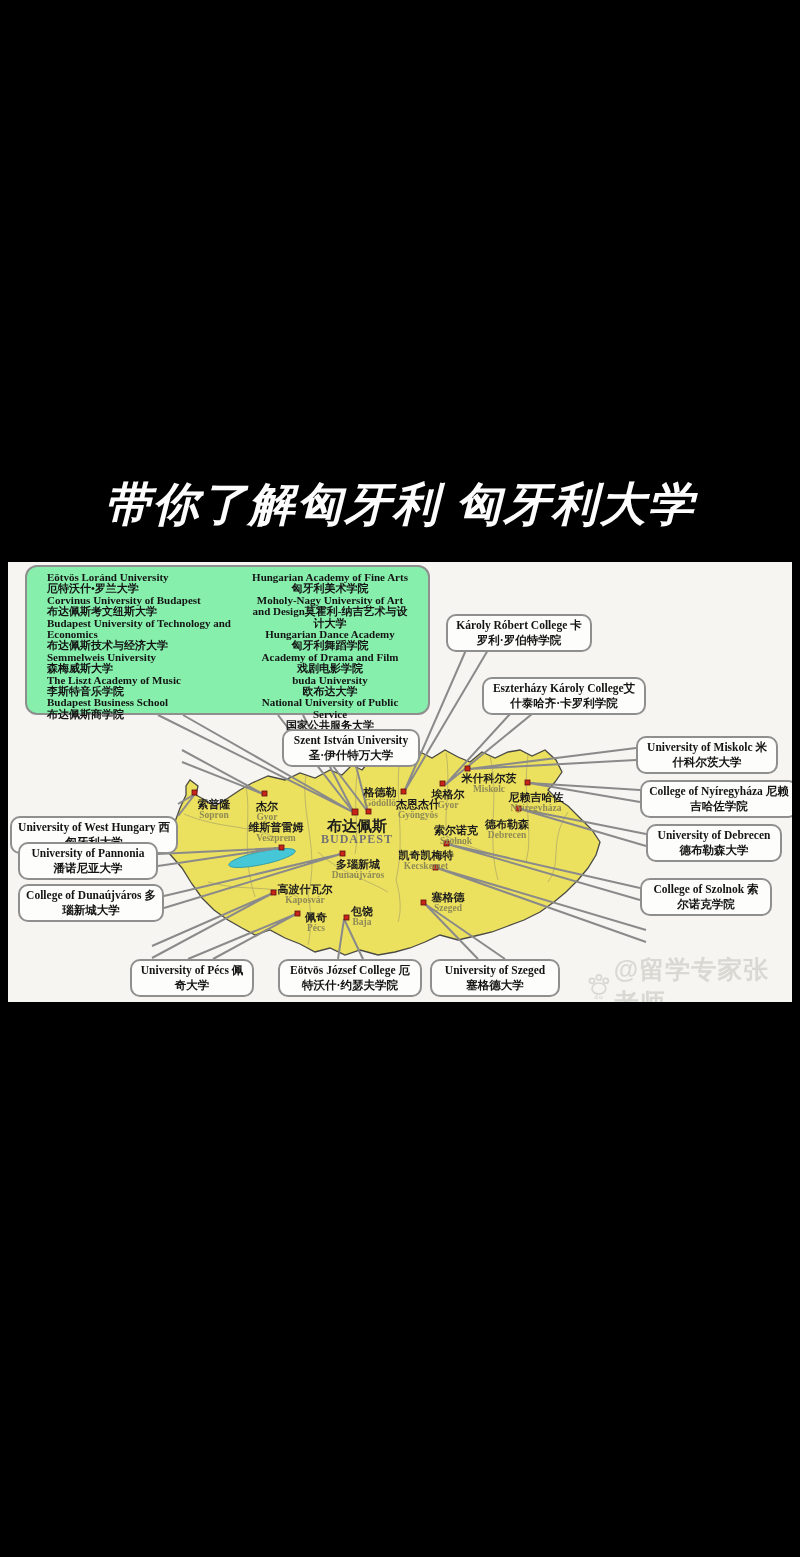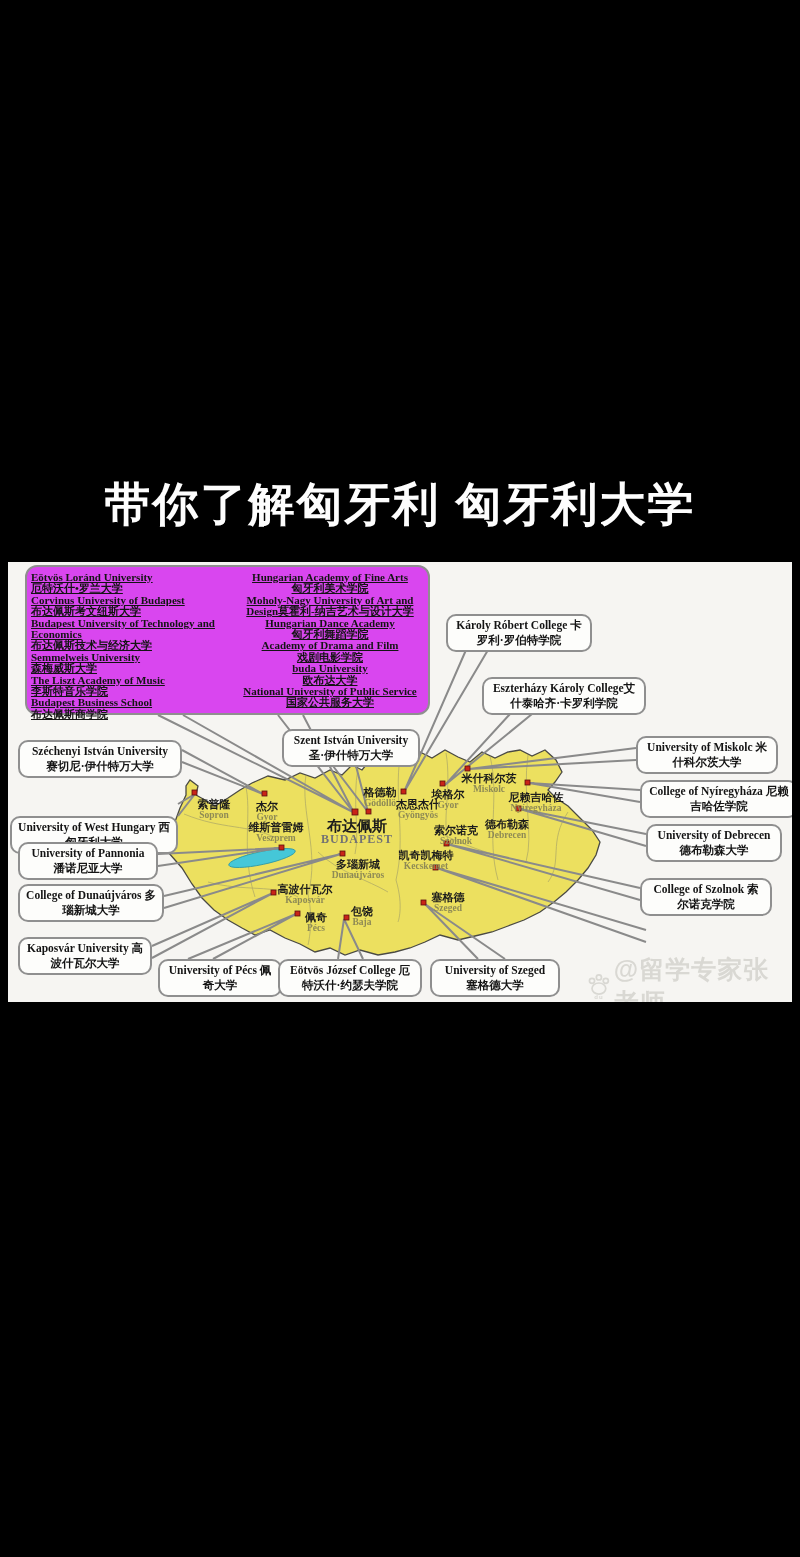--- a/index.html
+++ b/index.html
@@ -1,30 +1,30 @@
 <!DOCTYPE html>
 <html><head>
 <meta charset="utf-8">
 <style>
   html,body{margin:0;padding:0;}
   body{width:800px;height:1557px;background:#000;position:relative;overflow:hidden;
        font-family:"Liberation Serif",serif;}
   .title{position:absolute;left:0;right:0;top:474px;text-align:center;color:#fdfdfd;
          font-family:"Liberation Sans",sans-serif;font-weight:900;font-size:46px;
-         letter-spacing:2px;white-space:nowrap;}
+         letter-spacing:2px;white-space:nowrap;font-style:italic;}
   .panel{position:absolute;left:8px;top:562px;width:784px;height:440px;background:#f6f5f2;overflow:hidden;}
   .map-svg{position:absolute;left:0;top:0;z-index:1;}
   .callout{position:absolute;background:#fdfdfb;border:2px solid #8f8f8f;border-radius:10px;
            text-align:center;font-size:11.5px;font-weight:bold;color:#141414;line-height:1.3;
            padding:2px 6px;box-sizing:border-box;z-index:3;}
   .callout .en,.callout .zh{display:inline;}
-  .bigbox{position:absolute;left:17px;top:3px;width:405px;height:150px;background:#d946ef;
+  .bigbox{position:absolute;left:17px;top:3px;width:405px;height:150px;background:#86efac;
           border:2px solid #8f8f8f;border-radius:12px;z-index:3;display:flex;
-          padding:5px 4px;box-sizing:border-box;font-size:11px;line-height:11.4px;
-          font-weight:bold;color:#141414;text-decoration:underline;}
+          padding:5px 20px;box-sizing:border-box;font-size:11px;line-height:11.4px;
+          font-weight:bold;color:#141414;}
   .bigbox .col-left{width:205px;text-align:left;}
   .bigbox .col-right{flex:1;text-align:center;}
   .uni .en,.uni .zh{display:block;}
   .uni.flow .en,.uni.flow .zh{display:inline;}
   .city{position:absolute;transform:translateX(-50%);text-align:center;z-index:2;white-space:nowrap;}
   .city .zh{display:block;font-size:11px;font-weight:bold;color:#1c1c1c;line-height:12px;}
   .city .latin{display:block;font-size:9.5px;font-weight:bold;color:#8e8a55;line-height:11px;}
   .city.budapest .zh{font-size:15px;line-height:16px;}
   .city.budapest .latin{font-size:12px;color:#737373;letter-spacing:1px;}
   .watermark{position:absolute;left:578px;top:391px;z-index:4;display:flex;align-items:center;
@@ -216,26 +216,24 @@
           <span class="en">buda University</span>
           <span class="zh">欧布达大学</span>
         </div>
       <div class="uni">
           <span class="en">National University of Public Service</span>
           <span class="zh">国家公共服务大学</span>
         </div>
     </div>
   </div>
 
-  <div class="callout" style="left:10px;top:178px;width:164px;"><span class="en">Széchenyi István University</span> <span class="zh">赛切尼·伊什特万大学</span></div>
   <div class="callout" style="left:2px;top:228px;width:168px;margin-top:26px;"><span class="en">University of West Hungary</span> <span class="zh">西匈牙利大学</span></div>
   <div class="callout" style="left:10px;top:280px;width:140px;"><span class="en">University of Pannonia</span><span class="zh">潘诺尼亚大学</span></div>
   <div class="callout" style="left:10px;top:322px;width:146px;"><span class="en">College of Dunaújváros</span> <span class="zh">多瑙新城大学</span></div>
-  <div class="callout" style="left:10px;top:375px;width:134px;"><span class="en">Kaposvár University</span> <span class="zh">高波什瓦尔大学</span></div>
-  <div class="callout" style="left:150px;top:397px;width:124px;"><span class="en">University of Pécs</span> <span class="zh">佩奇大学</span></div>
+  <div class="callout" style="left:122px;top:397px;width:124px;"><span class="en">University of Pécs</span> <span class="zh">佩奇大学</span></div>
   <div class="callout" style="left:270px;top:397px;width:144px;"><span class="en">Eötvös József College</span> <span class="zh">厄特沃什·约瑟夫学院</span></div>
   <div class="callout" style="left:422px;top:397px;width:130px;"><span class="en">University of Szeged</span> <span class="zh">塞格德大学</span></div>
   <div class="callout" style="left:274px;top:167px;width:138px;"><span class="en">Szent István University</span> <span class="zh">圣·伊什特万大学</span></div>
   <div class="callout" style="left:438px;top:52px;width:146px;"><span class="en">Károly Róbert College</span> <span class="zh">卡罗利·罗伯特学院</span></div>
   <div class="callout" style="left:474px;top:115px;width:164px;"><span class="en">Eszterházy Károly College</span><span class="zh">艾什泰哈齐·卡罗利学院</span></div>
   <div class="callout" style="left:628px;top:174px;width:142px;"><span class="en">University of Miskolc</span> <span class="zh">米什科尔茨大学</span></div>
   <div class="callout" style="left:632px;top:218px;width:158px;"><span class="en">College of Nyíregyháza</span> <span class="zh">尼赖吉哈佐学院</span></div>
   <div class="callout" style="left:638px;top:262px;width:136px;"><span class="en">University of Debrecen</span> <span class="zh">德布勒森大学</span></div>
   <div class="callout" style="left:632px;top:316px;width:132px;"><span class="en">College of Szolnok</span> <span class="zh">索尔诺克学院</span></div>
 

